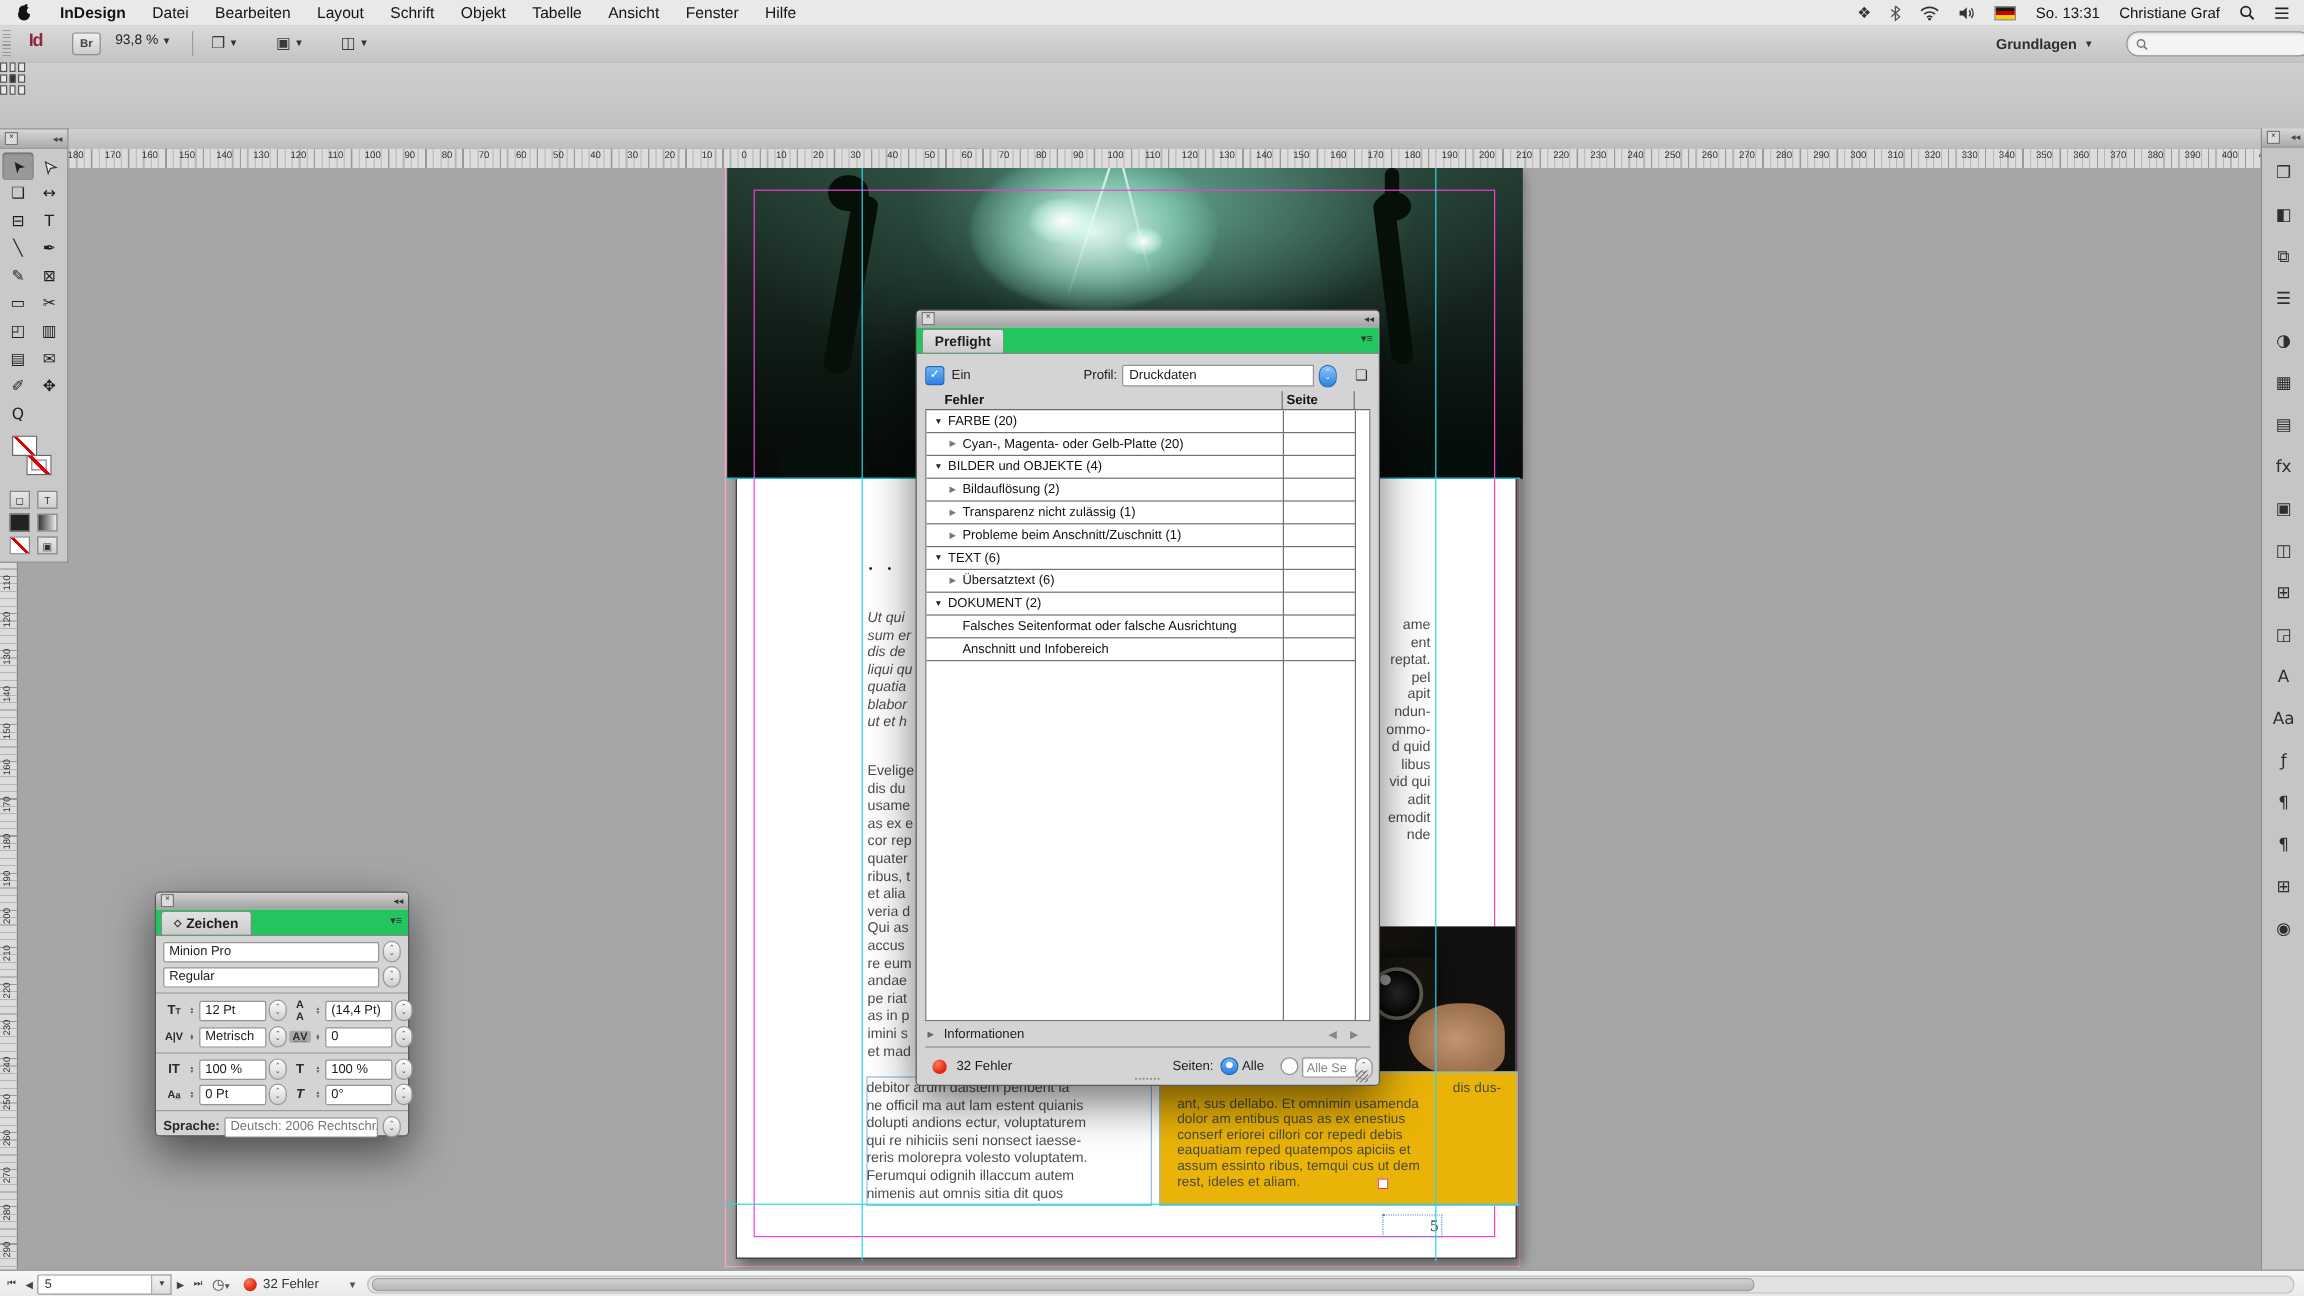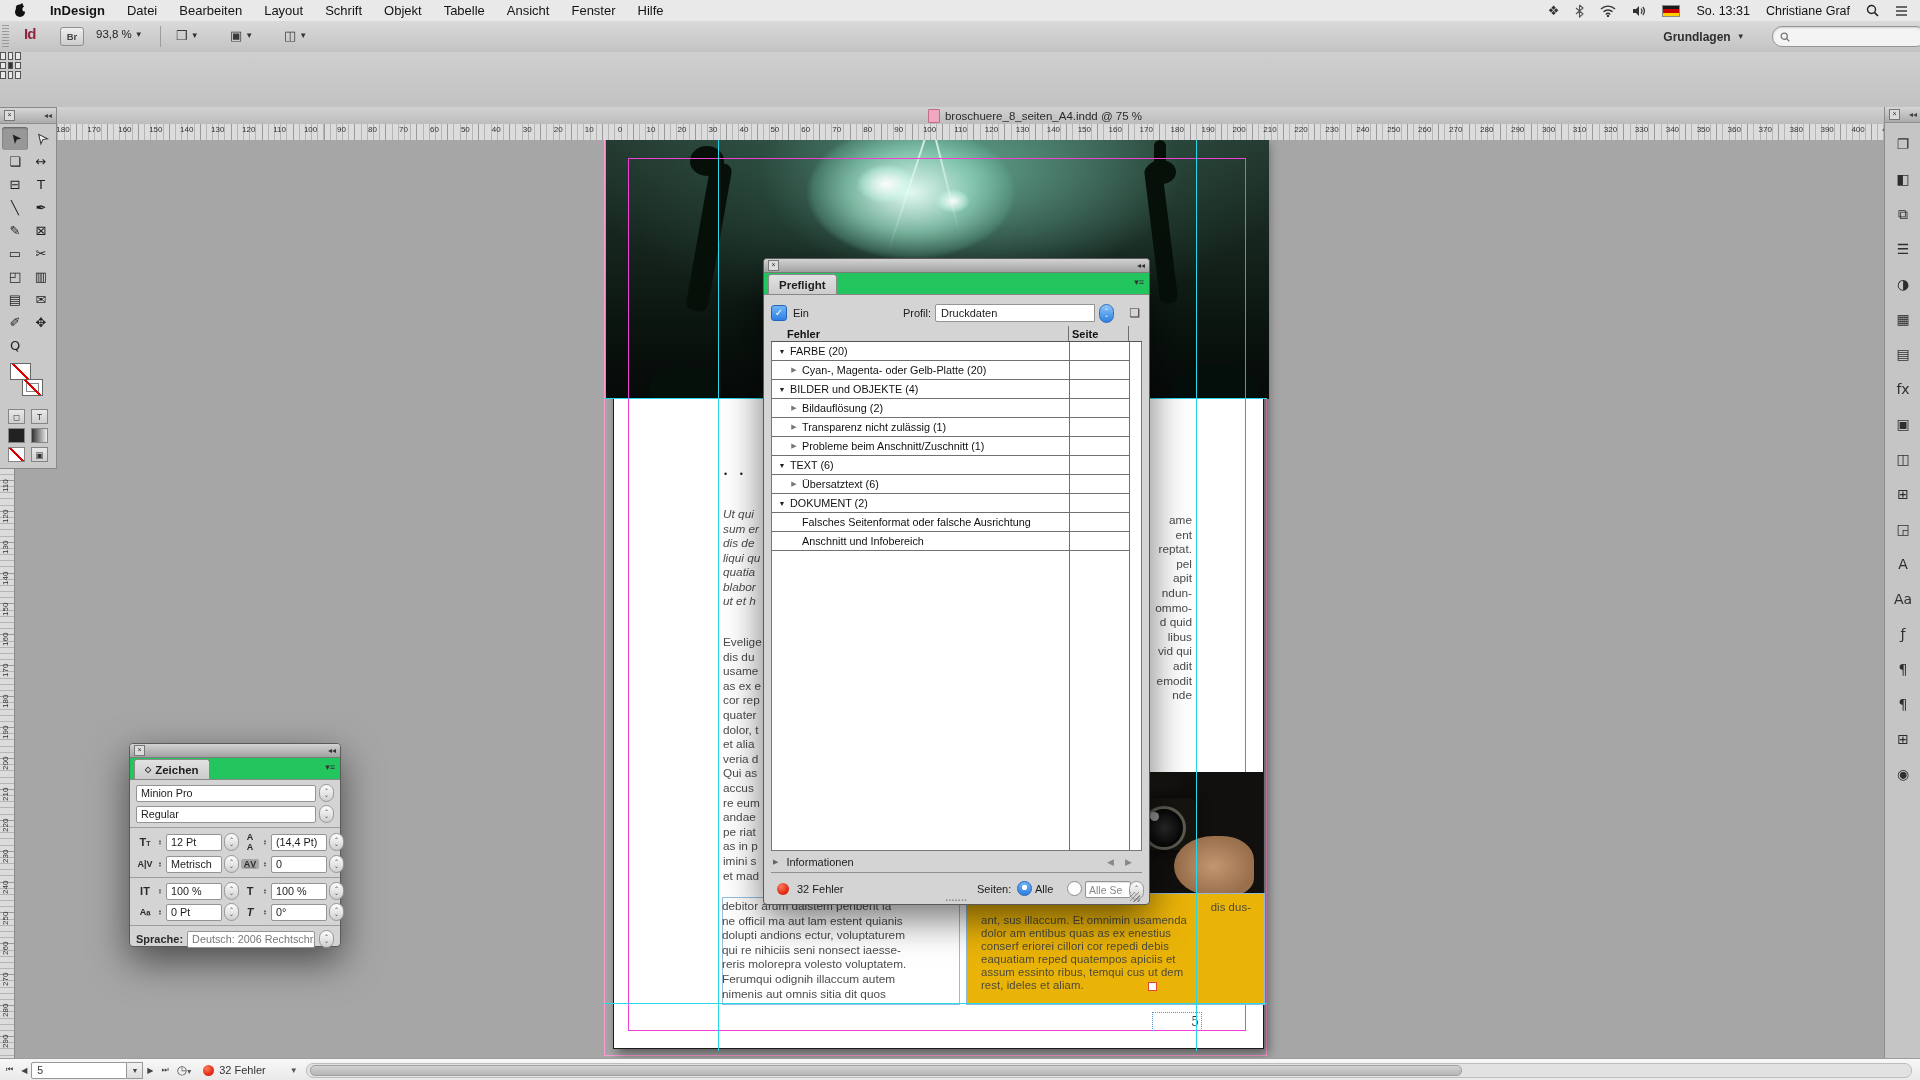--- a/index.html
+++ b/index.html
@@ -474,24 +474,20 @@
     <span class="cap blue" style="left:1420px;top:58px;"></span>
     <span class="cpico" style="left:1380px;top:84px;font-size:11px;">↺</span>
     <span class="cpico" style="left:1404px;top:84px;font-size:11px;">⊞</span>
 
     <span class="cpico" style="left:1870px;top:68px;font-size:15px;font-weight:bold;">ϟ</span>
     <div class="cpsep" style="left:1890px;"></div>
     <span class="cpico" style="left:1898px;top:68px;font-size:10px;">▾≡</span>
   </div>
 
   <div class="abs" id="tabbar"></div>
-  <div class="abs" id="tabtitle">
-    <span id="docicon"></span>
-    <span>broschuere_8_seiten_A4.indd @ 75 %</span>
-  </div>
   <div class="abs" id="rcorner"></div>
   <div class="abs" id="hruler">
       <span class="hrl" style="left: 49px;">180</span>
       <span class="hrl" style="left: 79.95px;">170</span>
       <span class="hrl" style="left: 110.9px;">160</span>
       <span class="hrl" style="left: 141.85px;">150</span>
       <span class="hrl" style="left: 172.8px;">140</span>
       <span class="hrl" style="left: 203.75px;">130</span>
       <span class="hrl" style="left: 234.7px;">120</span>
       <span class="hrl" style="left: 265.65px;">110</span>
@@ -578,21 +574,21 @@
           <div class="docline line">blabor</div>
           <div class="docline line">ut et h</div>
         </div>
       <div id="col1-body">
           <div class="docline line">Evelige</div>
           <div class="docline line">dis du</div>
           <div class="docline line">usame</div>
           <div class="docline line">as ex e</div>
           <div class="docline line">cor rep</div>
           <div class="docline line">quater</div>
-          <div class="docline line">dolor, t</div>
+          <div class="docline line">ribus, t</div>
           <div class="docline line">et alia</div>
           <div class="docline line">veria d</div>
           <div class="docline line">Qui as</div>
           <div class="docline line">accus</div>
           <div class="docline line">re eum</div>
           <div class="docline line">andae</div>
           <div class="docline line">pe riat</div>
           <div class="docline line">as in p</div>
           <div class="docline line">imini s</div>
           <div class="docline line">et mad</div>
@@ -626,21 +622,21 @@
       <div id="photo2">
         <div id="cam-body"></div>
         <div id="cam-lens"></div>
         <div id="cam-glint"></div>
         <div id="hand"></div>
       </div>
 
       <div id="yellowbox">
         <div class="ytxt">
             <div class="docline line right">dis dus-</div>
-            <div class="docline line">ant, sus illaccum. Et omnimin usamenda</div>
+            <div class="docline line">ant, sus dellabo. Et omnimin usamenda</div>
             <div class="docline line">dolor am entibus quas as ex enestius</div>
             <div class="docline line">conserf eriorei cillori cor repedi debis</div>
             <div class="docline line">eaquatiam reped quatempos apiciis et</div>
             <div class="docline line">assum essinto ribus, temqui cus ut dem</div>
             <div class="docline line">rest, ideles et aliam.</div>
           </div>
       </div>
       <div class="handle"></div>
 
       <div id="folio">

